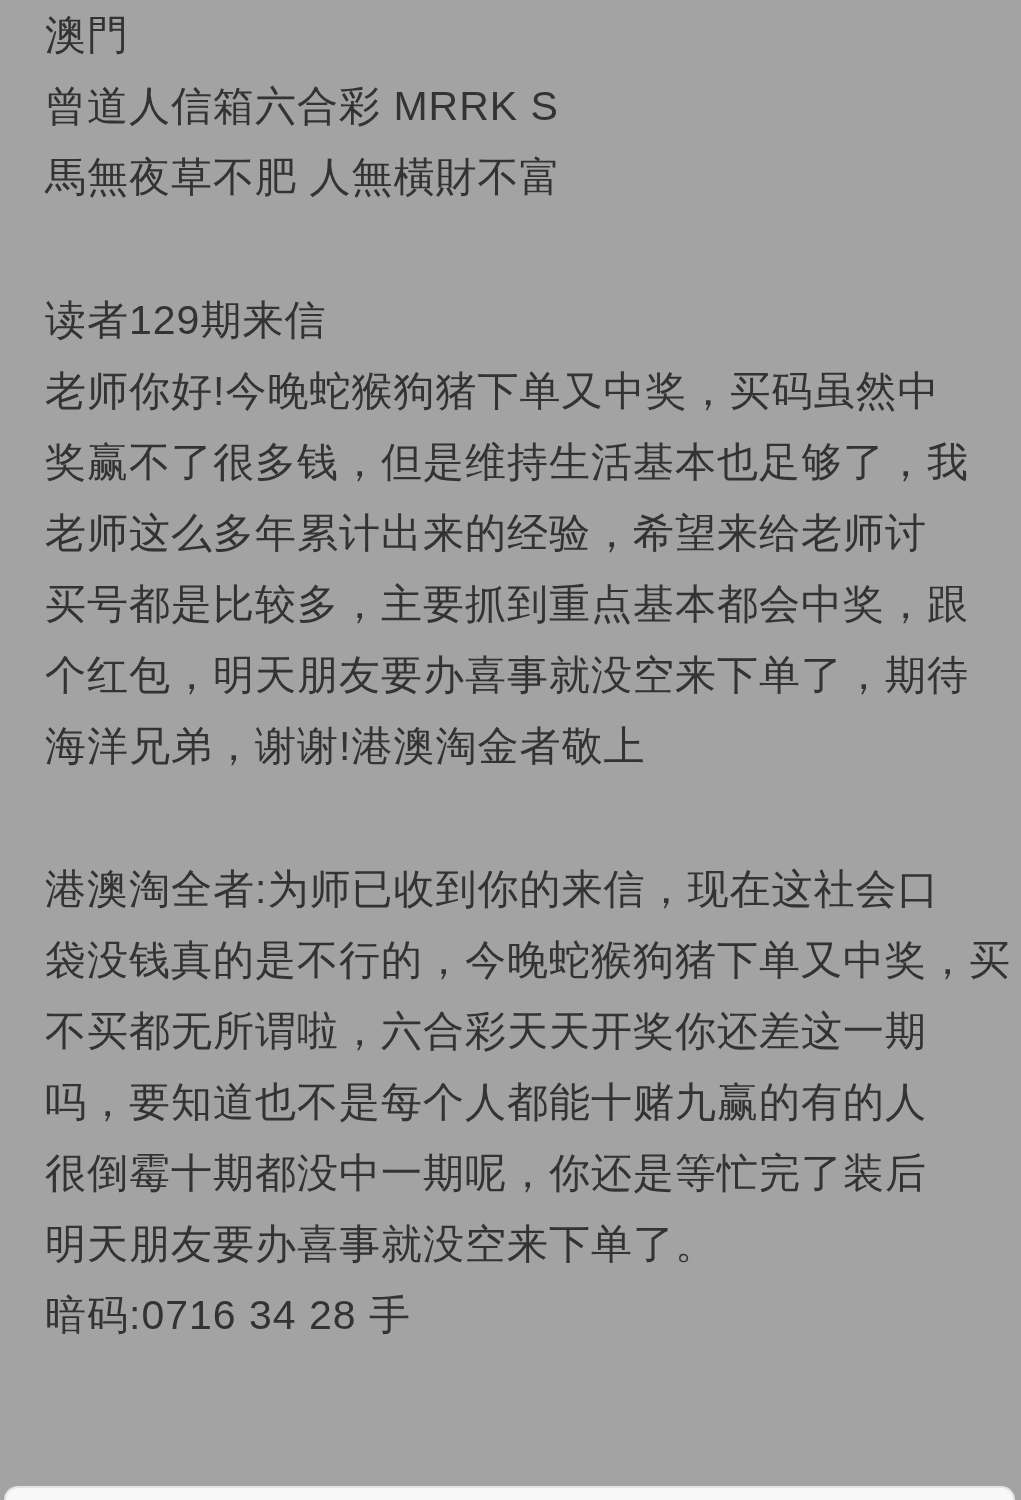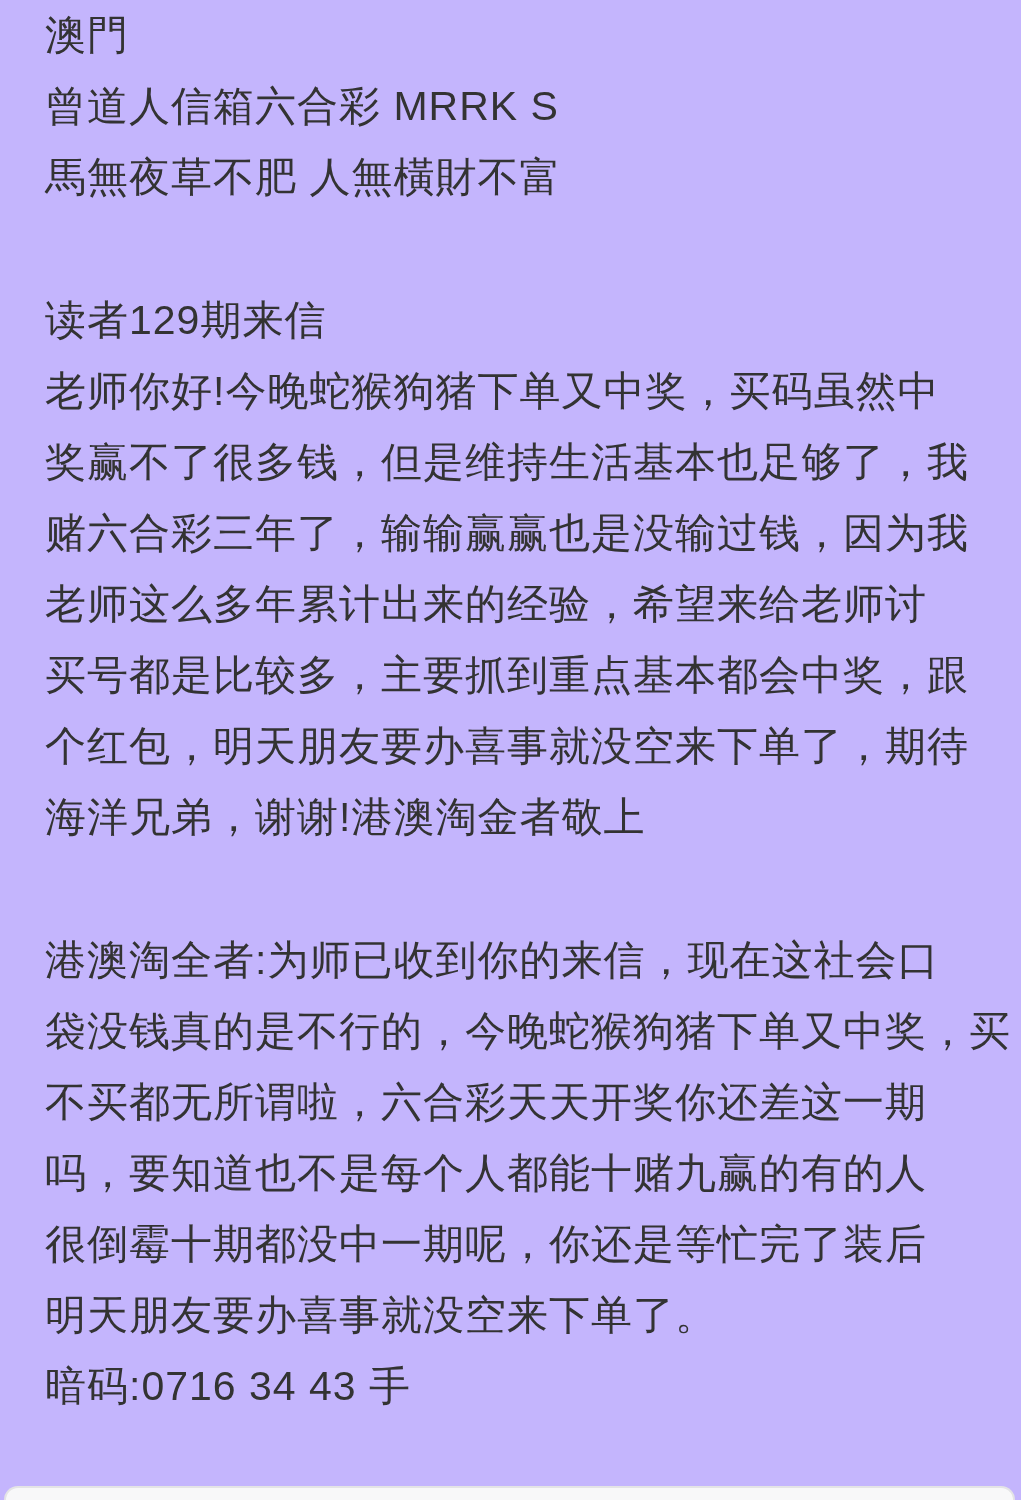--- a/index.html
+++ b/index.html
@@ -5,21 +5,21 @@
   html, body {
     margin: 0;
     padding: 0;
     background: #ffffff;
   }
   .page {
     position: relative;
     width: 1021px;
     height: 1500px;
     overflow: hidden;
-    background: #c4b5fd;
+    background: #a3a3a3;
     font-family: "Liberation Sans", sans-serif;
   }
   .content {
     position: absolute;
     top: 0;
     left: 45px;
     right: 30px;
   }
   .section { margin: 0; }
   .section + .section { margin-top: 72px; }
@@ -53,33 +53,32 @@
     <div class="section">
       <div class="line">澳門</div>
       <div class="line">曾道人信箱六合彩 MRRK S</div>
       <div class="line">馬無夜草不肥 人無橫財不富</div>
     </div>
 
     <div class="section">
       <div class="line">读者129期来信</div>
       <div class="line">老师你好!今晚蛇猴狗猪下单又中奖，买码虽然中</div>
       <div class="line">奖赢不了很多钱，但是维持生活基本也足够了，我</div>
-      <div class="line">赌六合彩三年了，输输赢赢也是没输过钱，因为我</div>
       <div class="line">老师这么多年累计出来的经验，希望来给老师讨</div>
       <div class="line">买号都是比较多，主要抓到重点基本都会中奖，跟</div>
       <div class="line">个红包，明天朋友要办喜事就没空来下单了，期待</div>
       <div class="line">海洋兄弟，谢谢!港澳淘金者敬上</div>
     </div>
 
     <div class="section">
       <div class="line">港澳淘全者:为师已收到你的来信，现在这社会口</div>
       <div class="line">袋没钱真的是不行的，今晚蛇猴狗猪下单又中奖，买</div>
       <div class="line">不买都无所谓啦，六合彩天天开奖你还差这一期</div>
       <div class="line">吗，要知道也不是每个人都能十赌九赢的有的人</div>
       <div class="line">很倒霉十期都没中一期呢，你还是等忙完了装后</div>
       <div class="line">明天朋友要办喜事就没空来下单了。</div>
-      <div class="line">暗码:0716 34 43 手</div>
+      <div class="line">暗码:0716 34 28 手</div>
     </div>
 
   </div>
 
   <div class="bottom-bar"></div>
 </div>
 
 </body></html>

